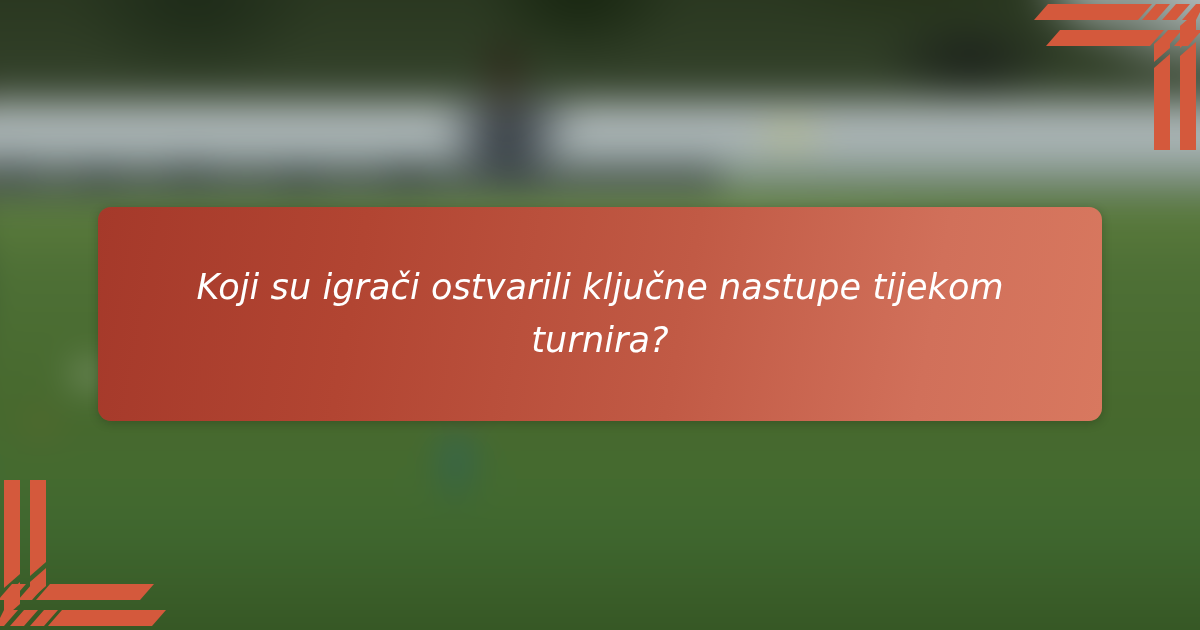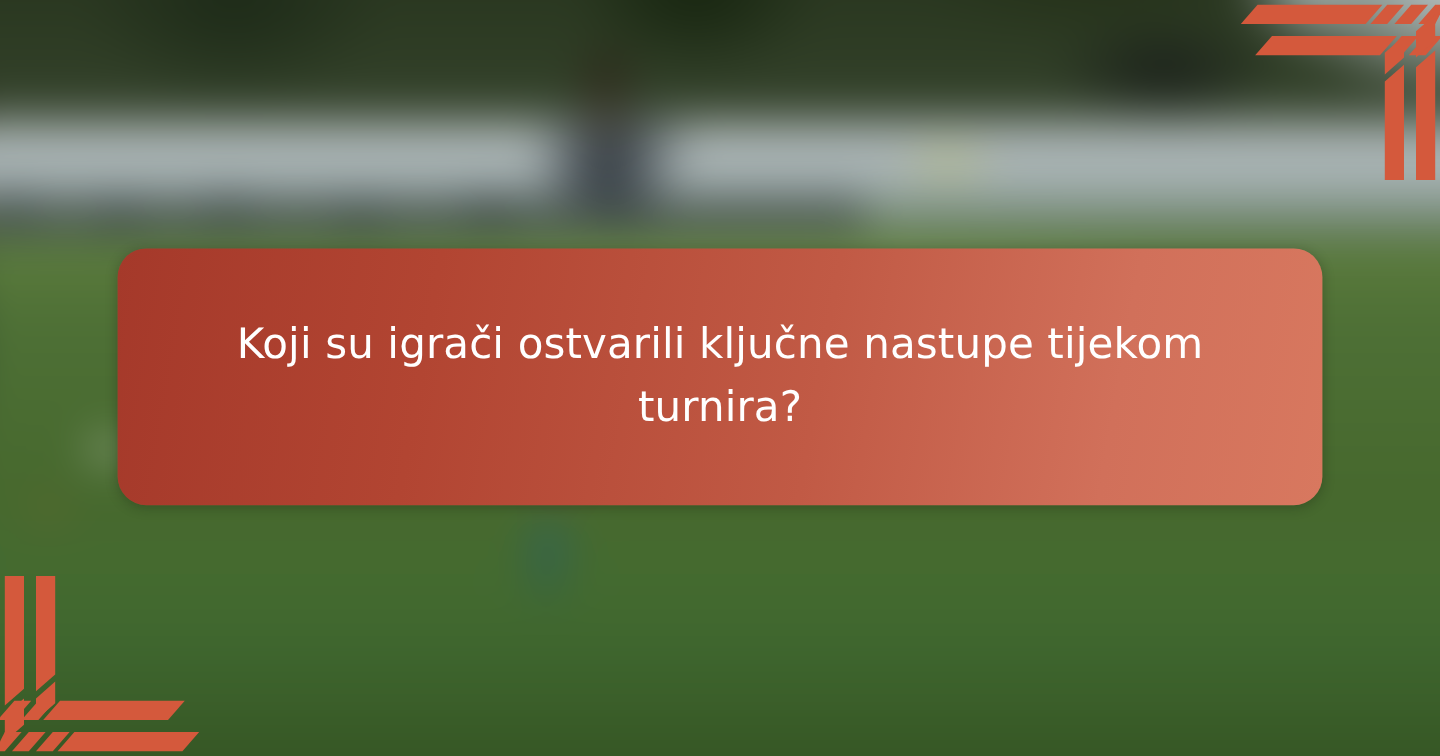--- a/index.html
+++ b/index.html
@@ -174,28 +174,29 @@
   .corner-tr { top: 0; right: 0; }
   .corner-bl { bottom: 0; left: 0; transform: rotate(180deg); }
 
   
   .card {
     position: absolute;
     left: 98px;
     top: 207px;
     width: 1004px;
     height: 214px;
-    border-radius: 24px;
+    border-radius: 13px;
     background: linear-gradient(100deg, #a5392a 0%, #b24532 26%, #c15a45 58%, #d1705a 82%, #d8785f 100%);
     box-shadow: 0 2px 10px rgba(20,30,16,0.28);
     display: flex;
     align-items: center;
     justify-content: center;
     box-sizing: border-box;
     padding: 10px 56px;
+    font-style: italic;
   }
   .card-text {
     color: #ffffff;
     font-size: 35px;
     line-height: 1.52;
     text-align: center;
     font-weight: 400;
     letter-spacing: 0.1px;
     max-width: 830px;
     text-rendering: optimizeLegibility;

